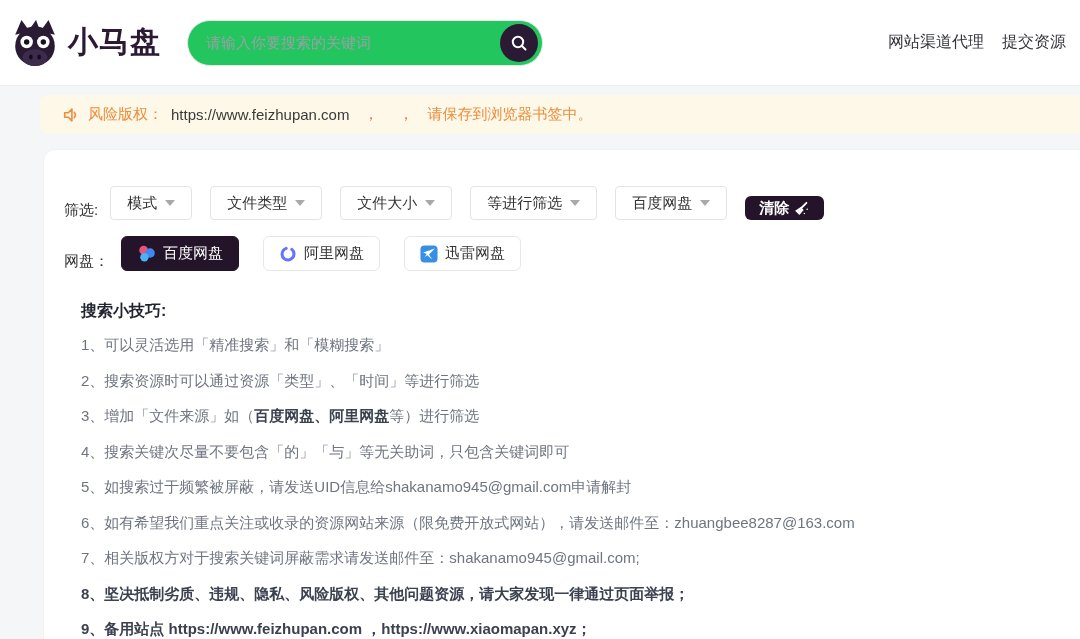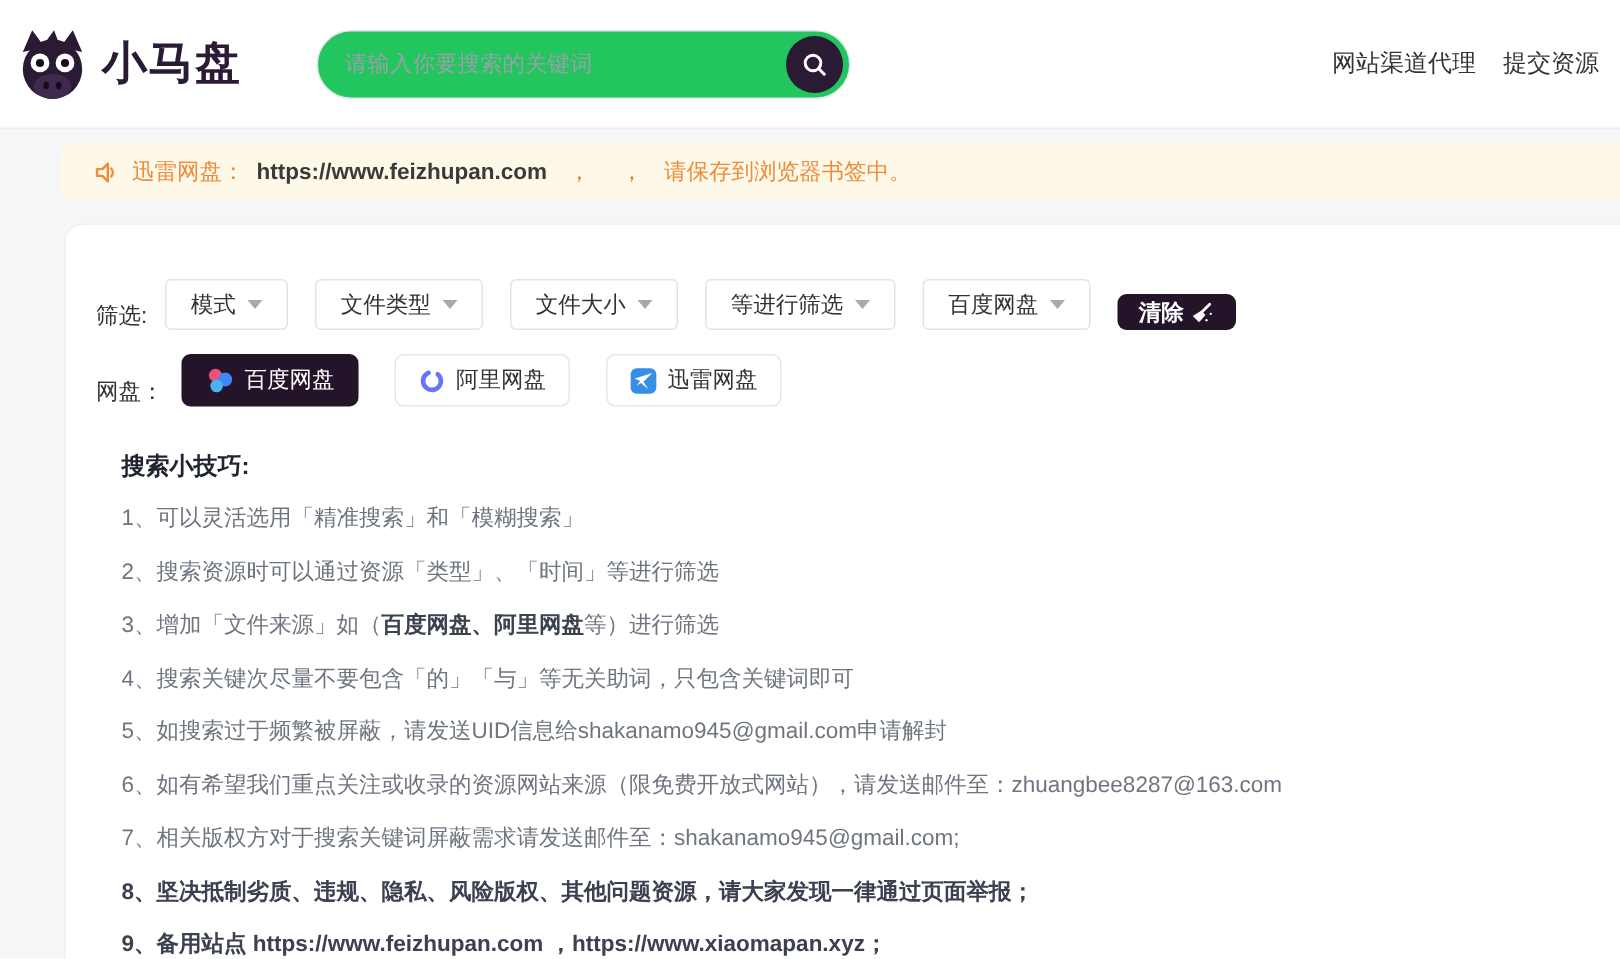--- a/index.html
+++ b/index.html
@@ -5,21 +5,21 @@
   * { margin:0; padding:0; box-sizing:border-box; }
   html,body { width:1080px; height:639px; overflow:hidden; }
   body {
     font-family:"Liberation Sans","DejaVu Sans",sans-serif;
     background:#f5f6f8;
     color:#333;
   }
   
   .header {
     height:86px; background:#fff; border-bottom:1px solid #ecedef;
-    display:flex; align-items:center; padding:0 14px 0 10px;gap:24px;
+    display:flex; align-items:center; padding:0 14px 0 10px;
   }
   .brand { display:flex; align-items:center; gap:8px; cursor:pointer; }
   .brand-title { font-size:30px; font-weight:bold; color:#2a1a33; letter-spacing:1px; }
   .searchbar {
     margin-left:26px; width:356px; height:46px; background:#22c55e;
     border:1px solid #e6e7ea; border-radius:23px;
     display:flex; align-items:center; padding:0 4px 0 18px;
     box-shadow:0 1px 2px rgba(0,0,0,0.02);
   }
   .searchbar input {
@@ -39,21 +39,21 @@
   
   .notice {
     margin:9px -20px 0 40px;
     background:#fdf8e7; border-radius:8px 0 0 8px;
     padding:10px 20px 10px 22px;
     display:flex; align-items:center; gap:8px;
     font-size:15px; white-space:nowrap;
   }
   .notice .label, .notice .suffix { color:#ee8c3c; }
   .notice .comma { color:#ef6d44; padding:0 6px; }
-  .notice .url { color:#3a3a3a; font-weight:bold; text-decoration:none; cursor:pointer; }
+  .notice .url { color:#3a3a3a; font-weight:normal; text-decoration:none; cursor:pointer; }
   
   .card {
     margin:15px -20px 0 43px;
     background:#fff; border-radius:12px 0 0 12px;
     border:1px solid #f0f1f3;
     min-height:484px;
     padding:36px 40px 30px 20px;
   }
   .filter-row { display:flex; align-items:flex-end; margin-bottom:16px; }
   .filter-row .row-label { font-size:15px; color:#333; margin-right:12px; white-space:nowrap; }
@@ -128,21 +128,21 @@
   </div>
 </div>
 
 <div class="notice">
   <span class="icon">
     <svg width="18" height="18" viewBox="0 0 20 20" fill="none" stroke="#ee8c3c" stroke-width="1.8" stroke-linejoin="round" stroke-linecap="round">
       <polygon points="3,7.5 7,7.5 11,3.5 11,16.5 7,12.5 3,12.5" fill="none"></polygon>
       <path d="M13.5 7 a4.5 4.5 0 0 1 0 6"></path>
     </svg>
   </span>
-  <span class="label">迅雷网盘：</span>
+  <span class="label">风险版权：</span>
   <a class="url">https://www.feizhupan.com</a>
   <span class="comma">，</span>
   <span class="comma">，</span>
   <span class="suffix">请保存到浏览器书签中。</span>
 </div>
 
 <div class="card">
 
   <div class="filter-row">
     <span class="row-label">筛选:</span>

